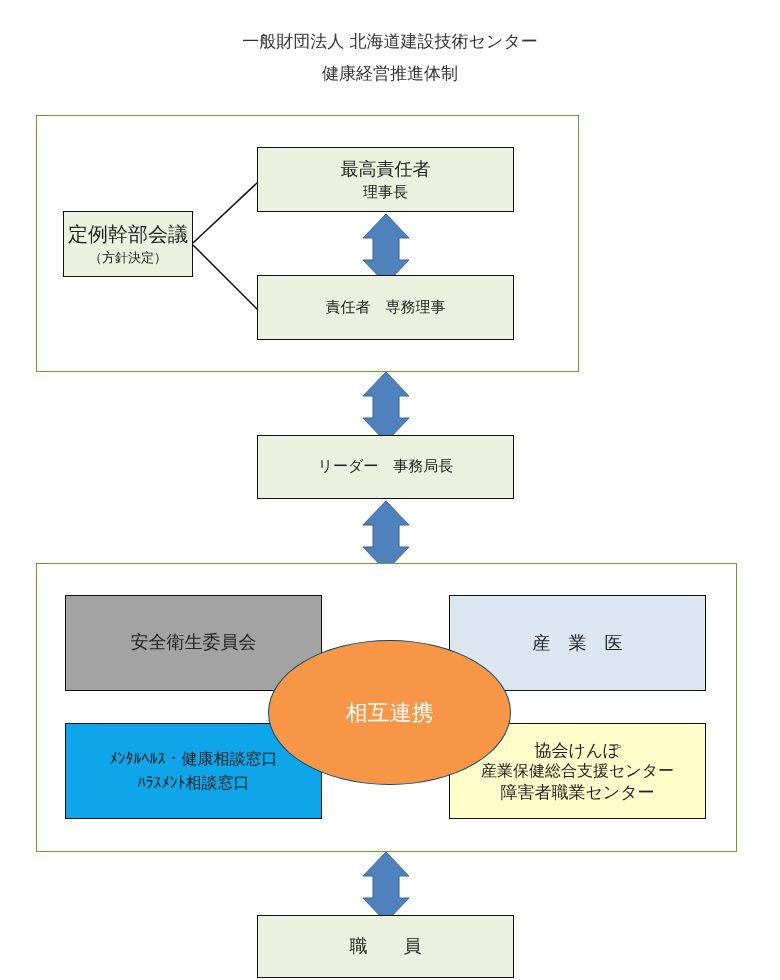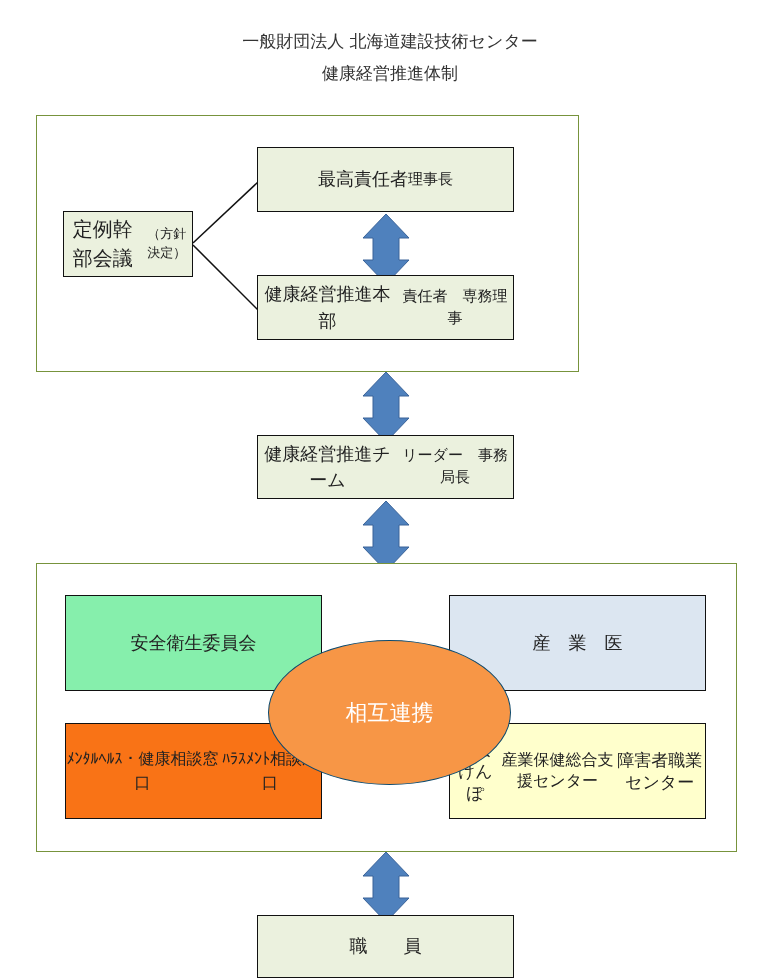--- a/index.html
+++ b/index.html
@@ -1,26 +1,26 @@
 <!DOCTYPE html>
 <html><head>
 <meta charset="utf-8">
 <style>
   html, body { margin:0; padding:0; background:#ffffff; }
   body { width:780px; height:980px; position:relative; overflow:hidden;
          font-family:"DejaVu Sans", "Liberation Sans", sans-serif; color:#222; }
   .abs { position:absolute; }
   .title { left:0; width:780px; text-align:center; font-size:17px; color:#333; }
   .group { border:1px solid #77933c; background:#fff; box-sizing:border-box; }
-  .box { border:1px solid #111; box-sizing:border-box; display:flex; flex-direction:row;
+  .box { border:1px solid #111; box-sizing:border-box; display:flex; flex-direction:column;
          align-items:center; justify-content:center; text-align:center; line-height:1.45; }
   .beige { background:#ebf1de; }
-  .lavender { background:#86efac; }
+  .lavender { background:#a3a3a3;font-family:Liberation Mono, monospace; }
   .steel { background:#dce6f1; }
-  .ice { background:#f97316; }
+  .ice { background:#0ea5e9; }
   .cream { background:#ffffcc; }
   .l1 { font-size:18px; }
   .l2 { font-size:15px; }
   .arrow { width:50px; height:70px; }
   .ellipse { background:#f79646; border:1px solid #0c4a6e; border-radius:50%; box-sizing:border-box;
              display:flex; align-items:center; justify-content:center; color:#fff; font-size:22px; }
 </style>
 </head>
 <body>
 
@@ -42,30 +42,28 @@
 <div class="abs box beige" style="left:257px; top:147px; width:257px; height:65px;">
   <div class="l1">最高責任者</div>
   <div class="l2">理事長</div>
 </div>
 
 <svg class="abs arrow" style="left:361px; top:214px;" viewBox="0 0 50 70">
   <polygon points="25,0 48,24 38,24 38,46 48,46 25,70 2,46 12,46 12,24 2,24" fill="#4f81bd" stroke="#3a6398" stroke-width="1"></polygon>
 </svg>
 
 <div class="abs box beige" style="left:257px; top:275px; width:257px; height:65px;">
-  <div class="l1">健康経営推進本部</div>
   <div class="l2">責任者　専務理事</div>
 </div>
 
 <svg class="abs arrow" style="left:361px; top:372px;" viewBox="0 0 50 70">
   <polygon points="25,0 48,24 38,24 38,46 48,46 25,70 2,46 12,46 12,24 2,24" fill="#4f81bd" stroke="#3a6398" stroke-width="1"></polygon>
 </svg>
 
 <div class="abs box beige" style="left:257px; top:435px; width:257px; height:64px;">
-  <div class="l1">健康経営推進チーム</div>
   <div class="l2">リーダー　事務局長</div>
 </div>
 
 <svg class="abs arrow" style="left:361px; top:501px;" viewBox="0 0 50 70">
   <polygon points="25,0 48,24 38,24 38,46 48,46 25,70 2,46 12,46 12,24 2,24" fill="#4f81bd" stroke="#3a6398" stroke-width="1"></polygon>
 </svg>
 
 <div class="abs group" style="left:36px; top:563px; width:701px; height:289px;"></div>
 
 <div class="abs box lavender" style="left:65px; top:595px; width:257px; height:96px;">

